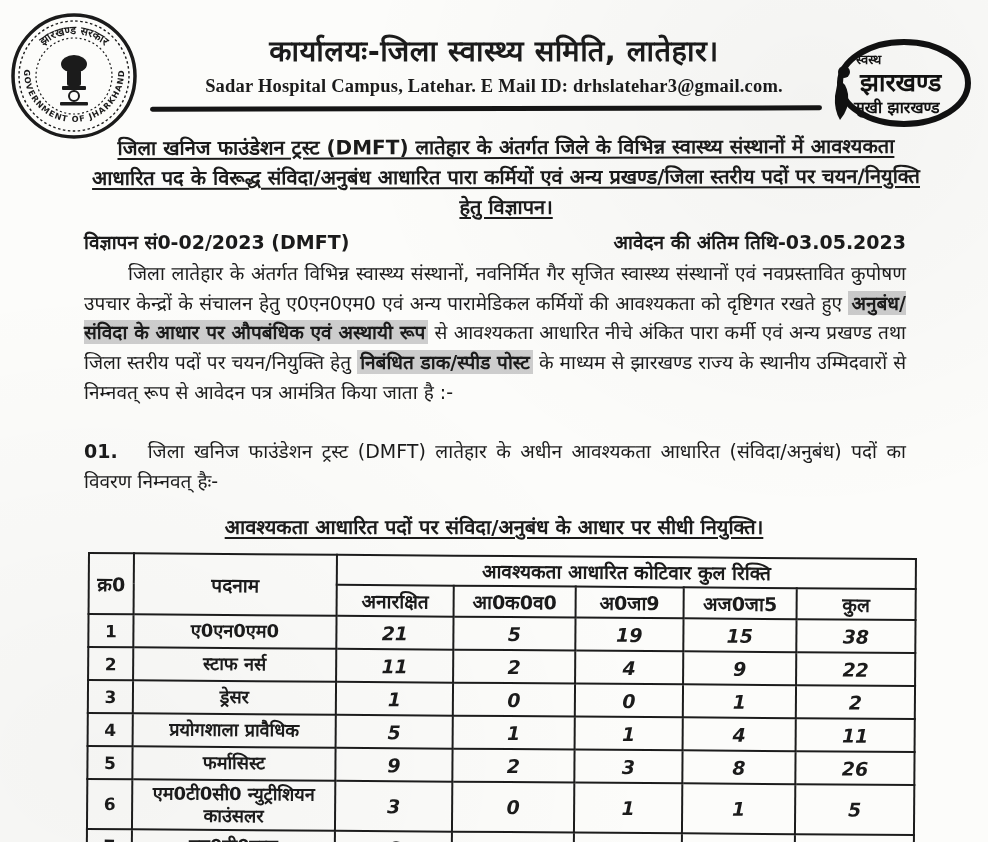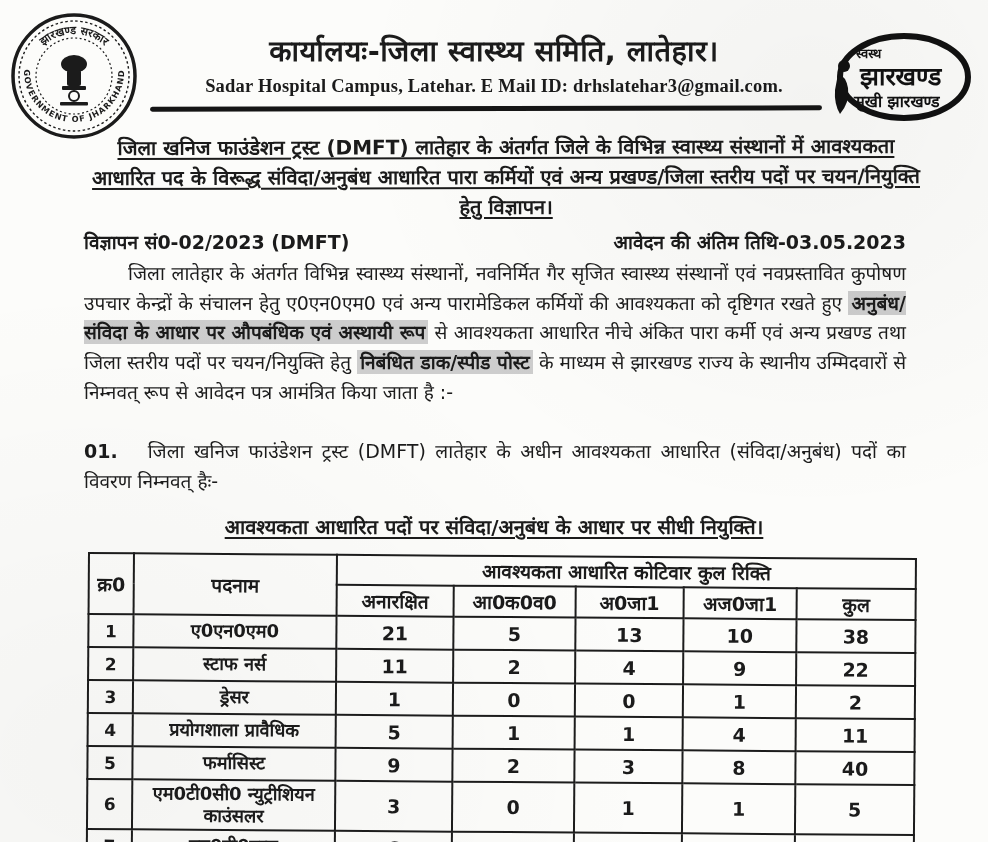--- a/index.html
+++ b/index.html
@@ -9,21 +9,21 @@
     font-family:"DejaVu Sans",sans-serif;
   }
   .paper-noise{
     position:absolute;inset:0;pointer-events:none;
     background:
       radial-gradient(ellipse at 82% 12%, rgba(0,0,0,0.035), transparent 40%),
       radial-gradient(ellipse at 10% 90%, rgba(0,0,0,0.03), transparent 45%);
   }
   
   .seal{position:absolute;left:10px;top:12px;width:128px;height:128px;}
-  .right-logo{position:absolute;right:12px;top:30px;width:150px;height:96px;}
+  .right-logo{position:absolute;right:12px;top:36px;width:150px;height:96px;}
   .header-center{margin:0 170px;text-align:center;padding-top:30px;}
   .office-title{font-size:29px;font-weight:bold;letter-spacing:0.5px;}
   .office-subtitle{
     font-family:"Liberation Serif",serif;font-weight:bold;font-size:18.5px;
     margin-top:7px;letter-spacing:0.2px;
   }
   .rule{
     height:5px;background:#151515;width:672px;margin:9px 0 0 150px;
     border-radius:3px;transform:rotate(-0.12deg);
   }
@@ -58,21 +58,21 @@
     transform:rotate(0.42deg);transform-origin:left top;
     table-layout:fixed;
   }
   table.vac th, table.vac td{
     border:2px solid #1c1c1c;text-align:center;vertical-align:middle;
     padding:1px 2px;
   }
   table.vac th{font-size:19px;font-weight:bold;}
   td.sn{font-weight:bold;font-size:17px;width:45px;}
   td.post{font-weight:bold;font-size:18px;width:203px;line-height:1.25;}
-  td.val{font-weight:bold;font-size:19px;}
+  td.val{font-weight:bold;font-size:19px;font-style:italic;}
   tr.hrow1{height:27px;} tr.hrow2{height:31px;}
   tr.drow{height:33px;} tr.drow-tall{height:50px;}
   svg text{font-family:"DejaVu Sans",sans-serif;}
 </style>
 </head>
 <body>
 
 <div class="paper-noise"></div>
 
 <div class="seal">
@@ -146,31 +146,31 @@
   </colgroup>
   <tbody>
       <tr class="hrow1">
     <th rowspan="2">क्र0</th>
     <th rowspan="2">पदनाम</th>
     <th colspan="5">आवश्यकता आधारित कोटिवार कुल रिक्ति</th>
   </tr>
   <tr class="hrow2">
     <th>अनारक्षित</th>
     <th>आ0क0व0</th>
-    <th>अ0जा1</th>
-    <th>अज0जा1</th>
+    <th>अ0जा9</th>
+    <th>अज0जा5</th>
     <th>कुल</th>
   </tr>
   <tr class="drow">
     <td class="sn">1</td>
     <td class="post">ए0एन0एम0</td>
     <td class="val">21</td>
     <td class="val">5</td>
-    <td class="val">13</td>
-    <td class="val">10</td>
+    <td class="val">19</td>
+    <td class="val">15</td>
     <td class="val">38</td>
   </tr>
   <tr class="drow">
     <td class="sn">2</td>
     <td class="post">स्टाफ नर्स</td>
     <td class="val">11</td>
     <td class="val">2</td>
     <td class="val">4</td>
     <td class="val">9</td>
     <td class="val">22</td>
@@ -193,21 +193,21 @@
     <td class="val">4</td>
     <td class="val">11</td>
   </tr>
   <tr class="drow">
     <td class="sn">5</td>
     <td class="post">फर्मासिस्ट</td>
     <td class="val">9</td>
     <td class="val">2</td>
     <td class="val">3</td>
     <td class="val">8</td>
-    <td class="val">40</td>
+    <td class="val">26</td>
   </tr>
   <tr class="drow-tall">
     <td class="sn">6</td>
     <td class="post">एम0टी0सी0 न्युट्रीशियन काउंसलर</td>
     <td class="val">3</td>
     <td class="val">0</td>
     <td class="val">1</td>
     <td class="val">1</td>
     <td class="val">5</td>
   </tr>

